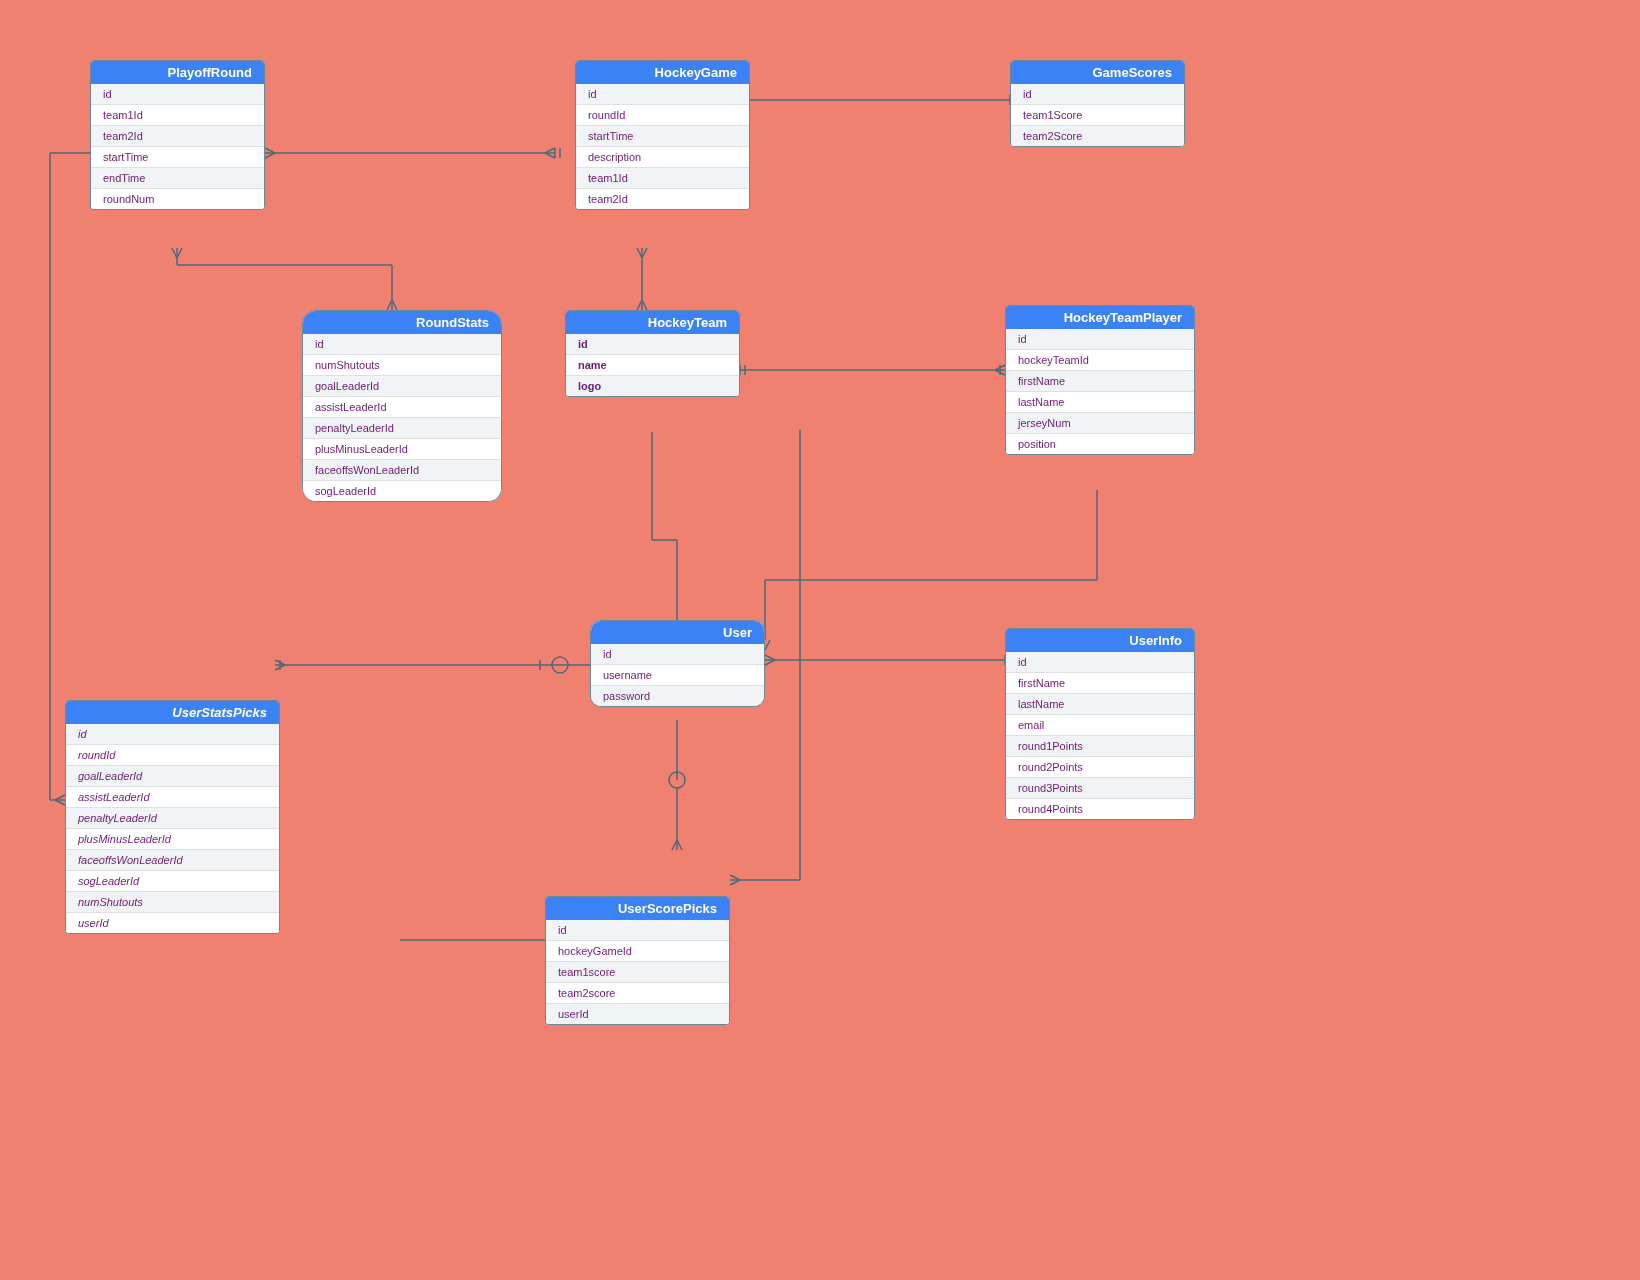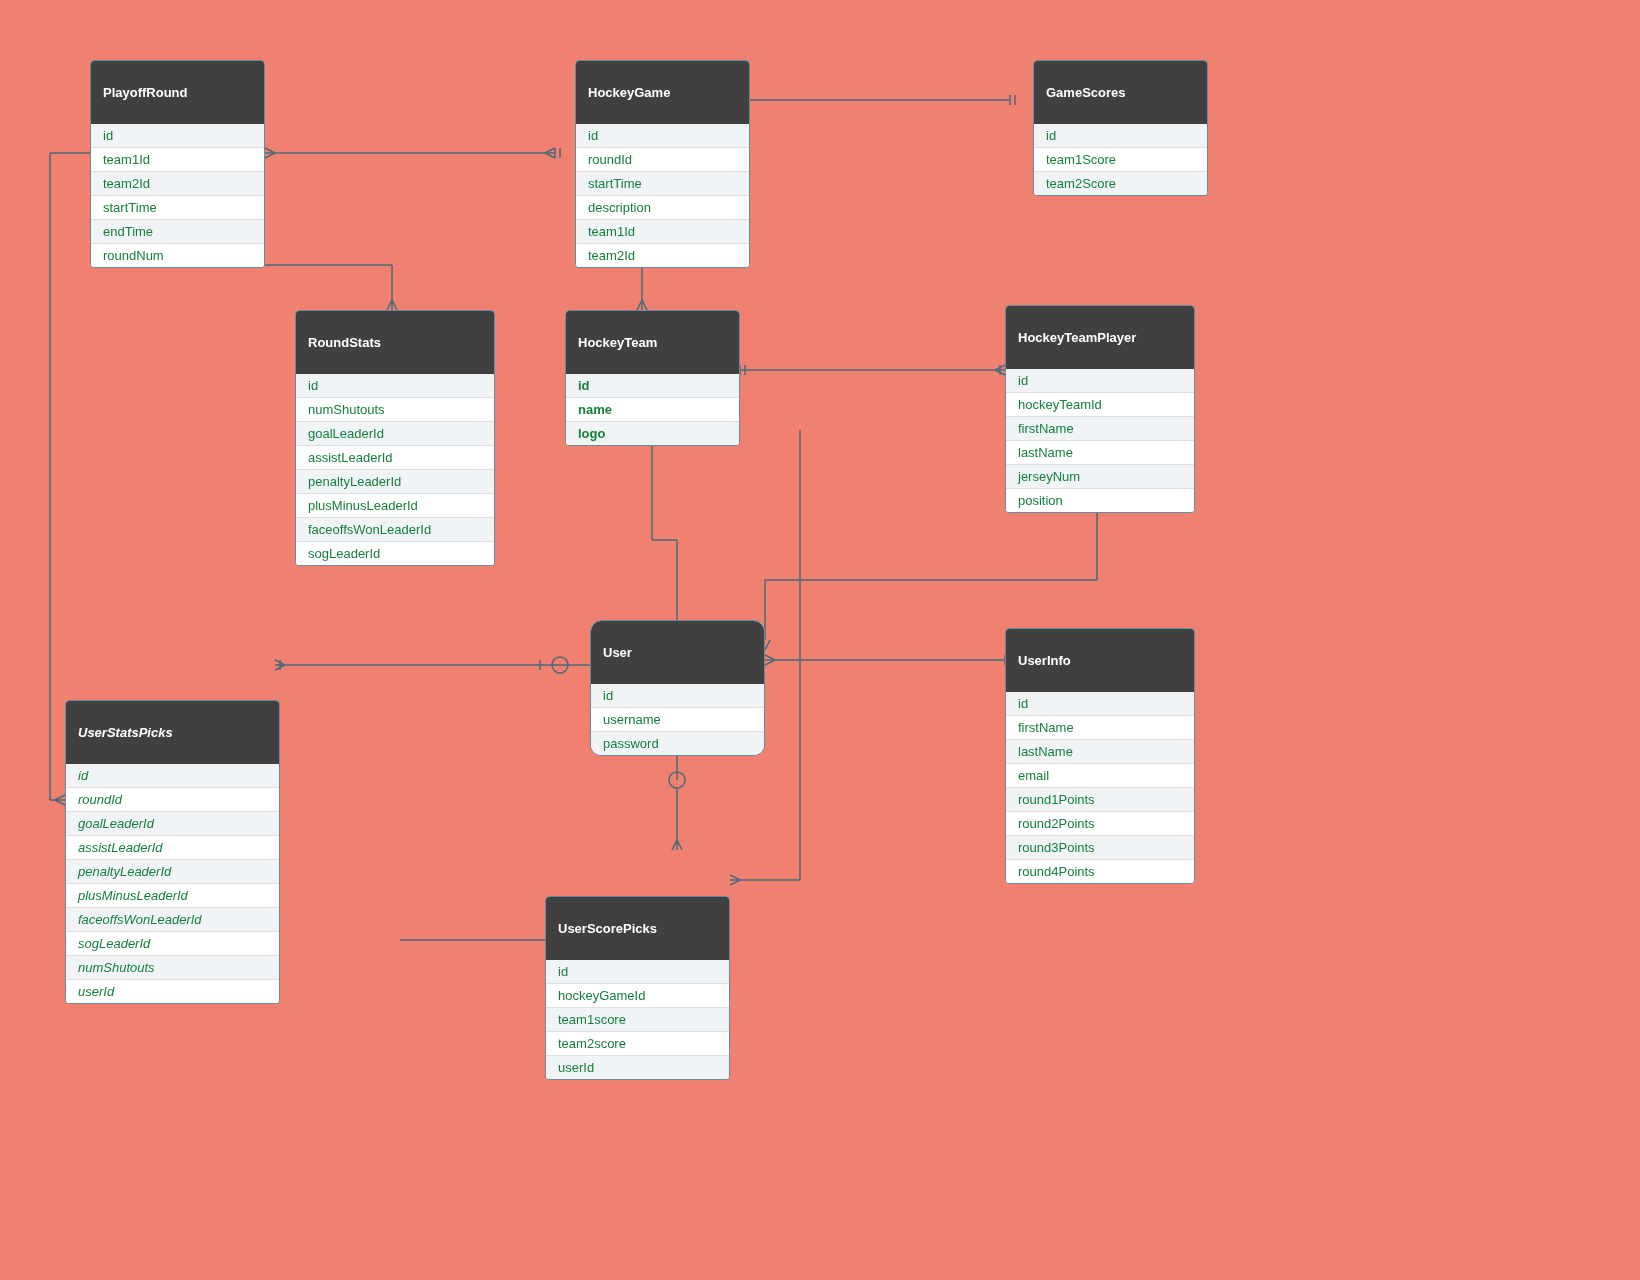--- a/index.html
+++ b/index.html
@@ -26,32 +26,32 @@
     }
     .entity {
       position: absolute;
       background: #fff;
       border: 1.5px solid #6a8a9a;
       border-radius: 4px;
       overflow: hidden;
       min-width: 160px;
     }
     .entity-header {
-      background: #404040;
+      background: #3b82f6;
       color: #fff;
       font-weight: bold;
-      padding: 24px 12px;
-      text-align: left;
+      padding: 4px 12px;
+      text-align: right;
       font-size: 13px;
     }
     .entity-row {
       padding: 4px 12px;
       border-bottom: 1px solid #e0e0e0;
-      color: #15803d;
-      font-size: 13px;
+      color: #701a75;
+      font-size: 11px;
       background: #fff;
     }
     .entity-row:nth-child(even) {
       background: #f0f4f6;
     }
     .entity-row:last-child {
       border-bottom: none;
     }
     .entity-row.bold-row {
       font-weight: bold;
@@ -180,28 +180,28 @@
   <div class="entity" style="left:555px; top:60px; width:175px;margin-left:20px;">
     <div class="entity-header">HockeyGame</div>
     <div class="entity-row">id</div>
     <div class="entity-row">roundId</div>
     <div class="entity-row">startTime</div>
     <div class="entity-row">description</div>
     <div class="entity-row">team1Id</div>
     <div class="entity-row">team2Id</div>
   </div>
 
-  <div class="entity" style="left:1010px; top:60px; width:175px;margin-left:23px;">
+  <div class="entity" style="left:1010px; top:60px; width:175px;">
     <div class="entity-header">GameScores</div>
     <div class="entity-row">id</div>
     <div class="entity-row">team1Score</div>
     <div class="entity-row">team2Score</div>
   </div>
 
-  <div class="entity" style="left:295px; top:310px; width:200px;">
+  <div class="entity" style="left:302px; top:310px; width:200px;border-radius:14px;">
     <div class="entity-header">RoundStats</div>
     <div class="entity-row">id</div>
     <div class="entity-row">numShutouts</div>
     <div class="entity-row">goalLeaderId</div>
     <div class="entity-row">assistLeaderId</div>
     <div class="entity-row">penaltyLeaderId</div>
     <div class="entity-row">plusMinusLeaderId</div>
     <div class="entity-row">faceoffsWonLeaderId</div>
     <div class="entity-row">sogLeaderId</div>
   </div>

